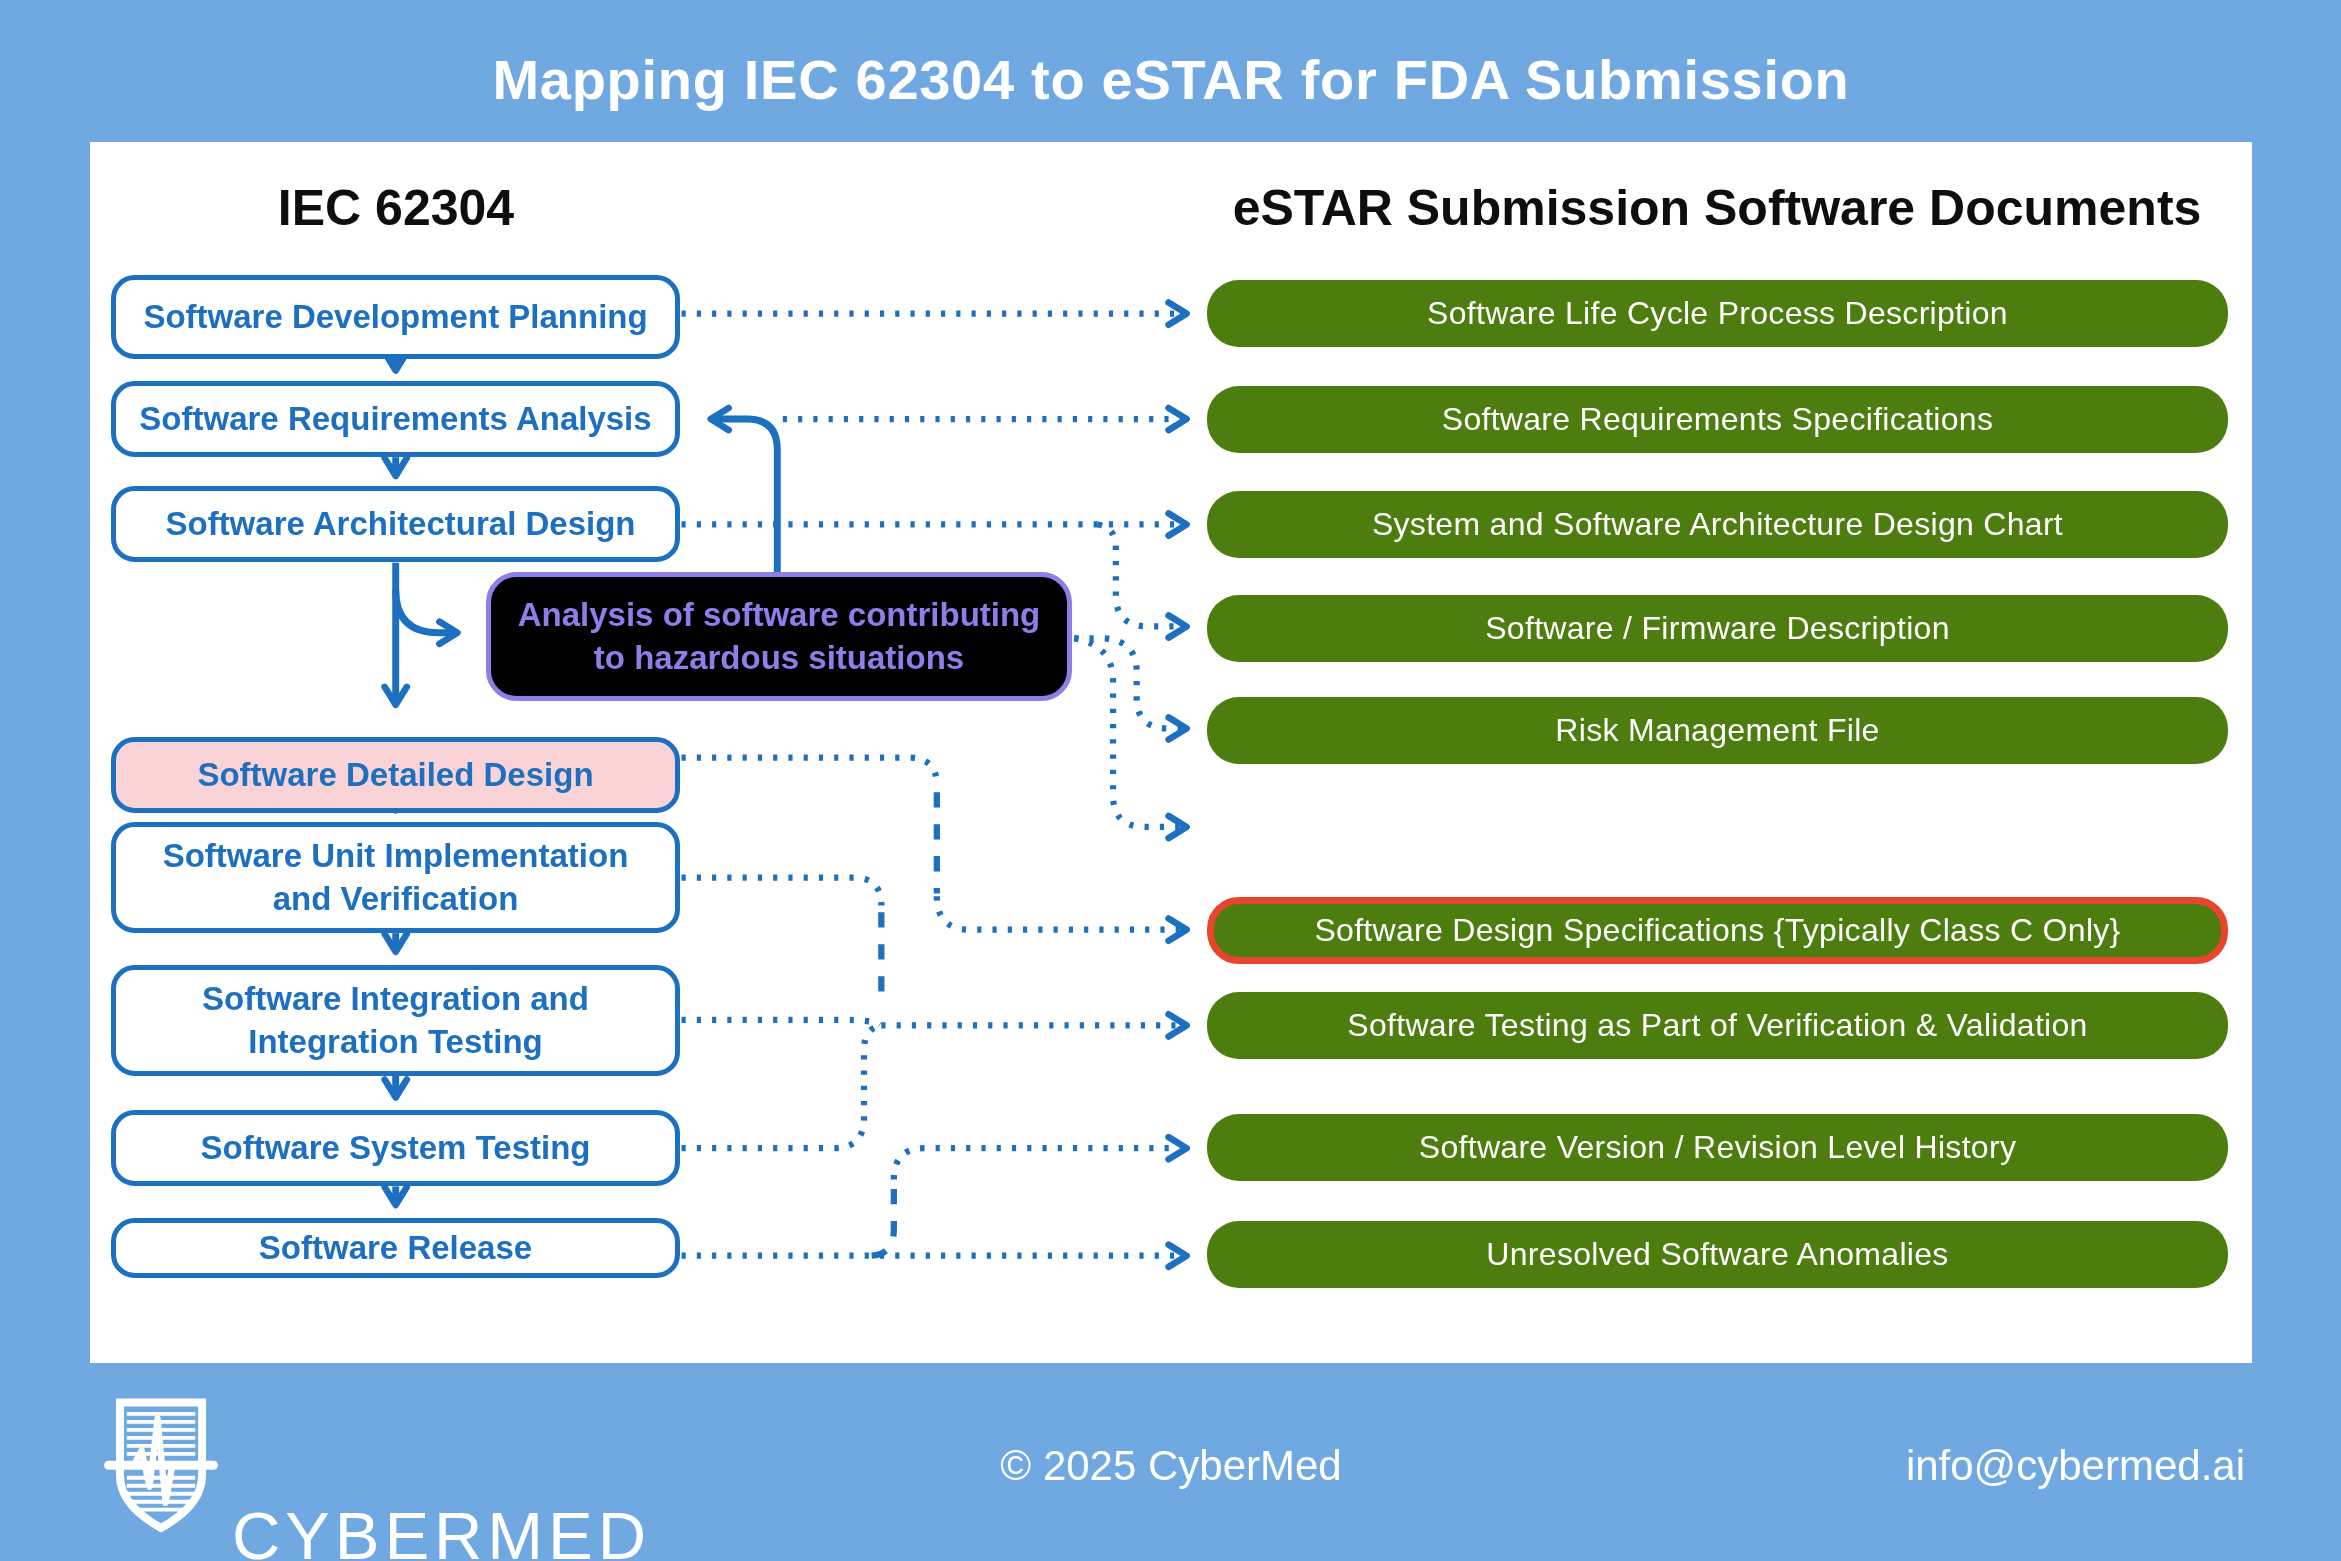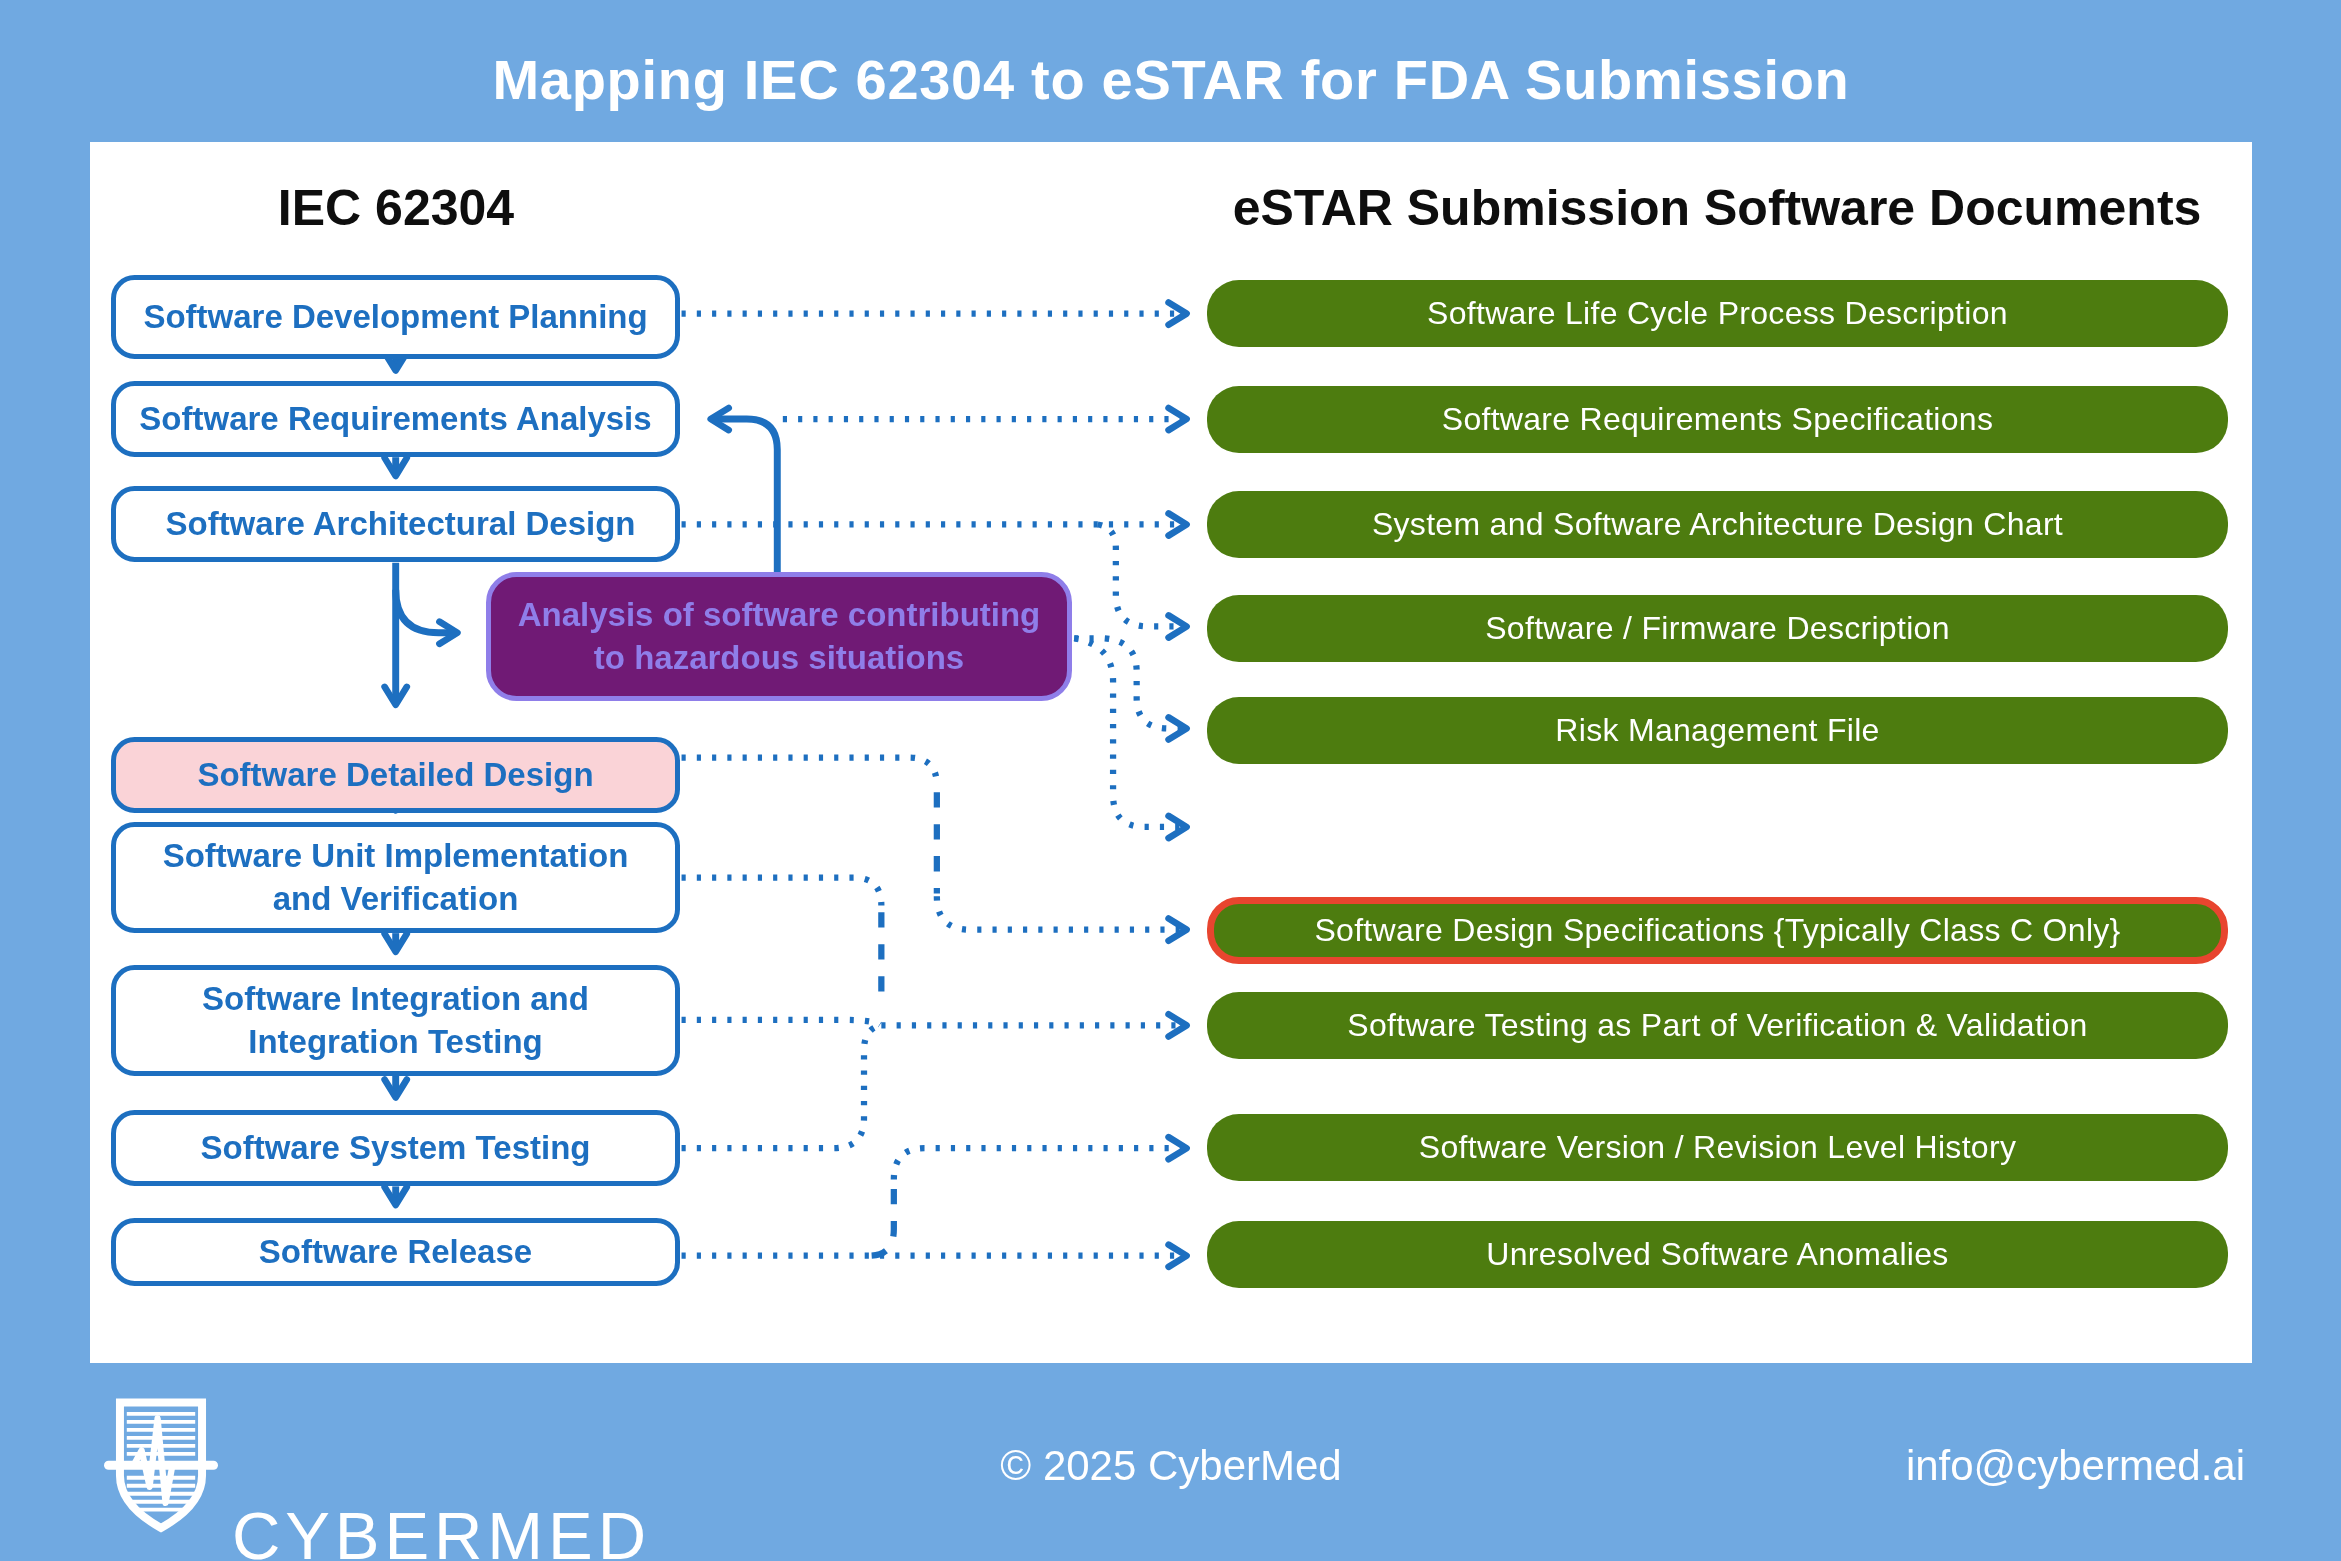--- a/index.html
+++ b/index.html
@@ -32,21 +32,21 @@
   }
   .lbox{
     left:111px;width:569px;
     background:#ffffff;border:5.6px solid #1D6FC0;border-radius:23.6px;
     color:#1D6FC0;font-size:33px;font-weight:600;
     padding:0 14px;
   }
   .lbox.pink{background:#FAD3D7;}
   .hazard{
     left:486px;width:586px;
-    background:#701a75;border:5.6px solid #8F7EE9;border-radius:30.5px;
+    background:#000000;border:5.6px solid #8F7EE9;border-radius:30.5px;
     color:#8F7EE9;font-size:33px;font-weight:600;
     padding:0 21px;
   }
   .rbox{
     left:1207px;width:1021px;height:67px;
     background:#4d7c0f;border-radius:32px;
     color:#ffffff;font-size:32px;font-weight:500;
     letter-spacing:0.3px;
   }
   .rbox.red{border:7.6px solid #E8452F;height:67px;box-sizing:border-box;}
@@ -112,21 +112,21 @@
   </svg>
 
   <div class="node lbox" style="top:275px;height:84px;">Software Development Planning</div>
   <div class="node lbox" style="top:381px;height:76px;">Software Requirements Analysis</div>
   <div class="node lbox" style="top:486px;height:76px;padding-left:24px;">Software Architectural Design</div>
   <div class="node hazard" style="top:572px;height:129px;">Analysis of software contributing to hazardous situations</div>
   <div class="node lbox pink" style="top:737px;height:76px;">Software Detailed Design</div>
   <div class="node lbox" style="top:822px;height:111px;">Software Unit Implementation and Verification</div>
   <div class="node lbox" style="top:965px;height:111px;">Software Integration and Integration Testing</div>
   <div class="node lbox" style="top:1110px;height:76px;">Software System Testing</div>
-  <div class="node lbox" style="top:1218px;height:68px;">Software Release</div>
+  <div class="node lbox" style="top:1218px;height:60px;">Software Release</div>
 
   <div class="node rbox" style="top:280px;">Software Life Cycle Process Description</div>
   <div class="node rbox" style="top:386px;">Software Requirements Specifications</div>
   <div class="node rbox" style="top:491px;">System and Software Architecture Design Chart</div>
   <div class="node rbox" style="top:595px;">Software / Firmware Description</div>
   <div class="node rbox" style="top:697px;">Risk Management File</div>
   <div class="node rbox red" style="top:897px;">Software Design Specifications {Typically Class C Only}</div>
   <div class="node rbox" style="top:992px;">Software Testing as Part of Verification &amp; Validation</div>
   <div class="node rbox" style="top:1114px;">Software Version / Revision Level History</div>
   <div class="node rbox" style="top:1221px;">Unresolved Software Anomalies</div>

